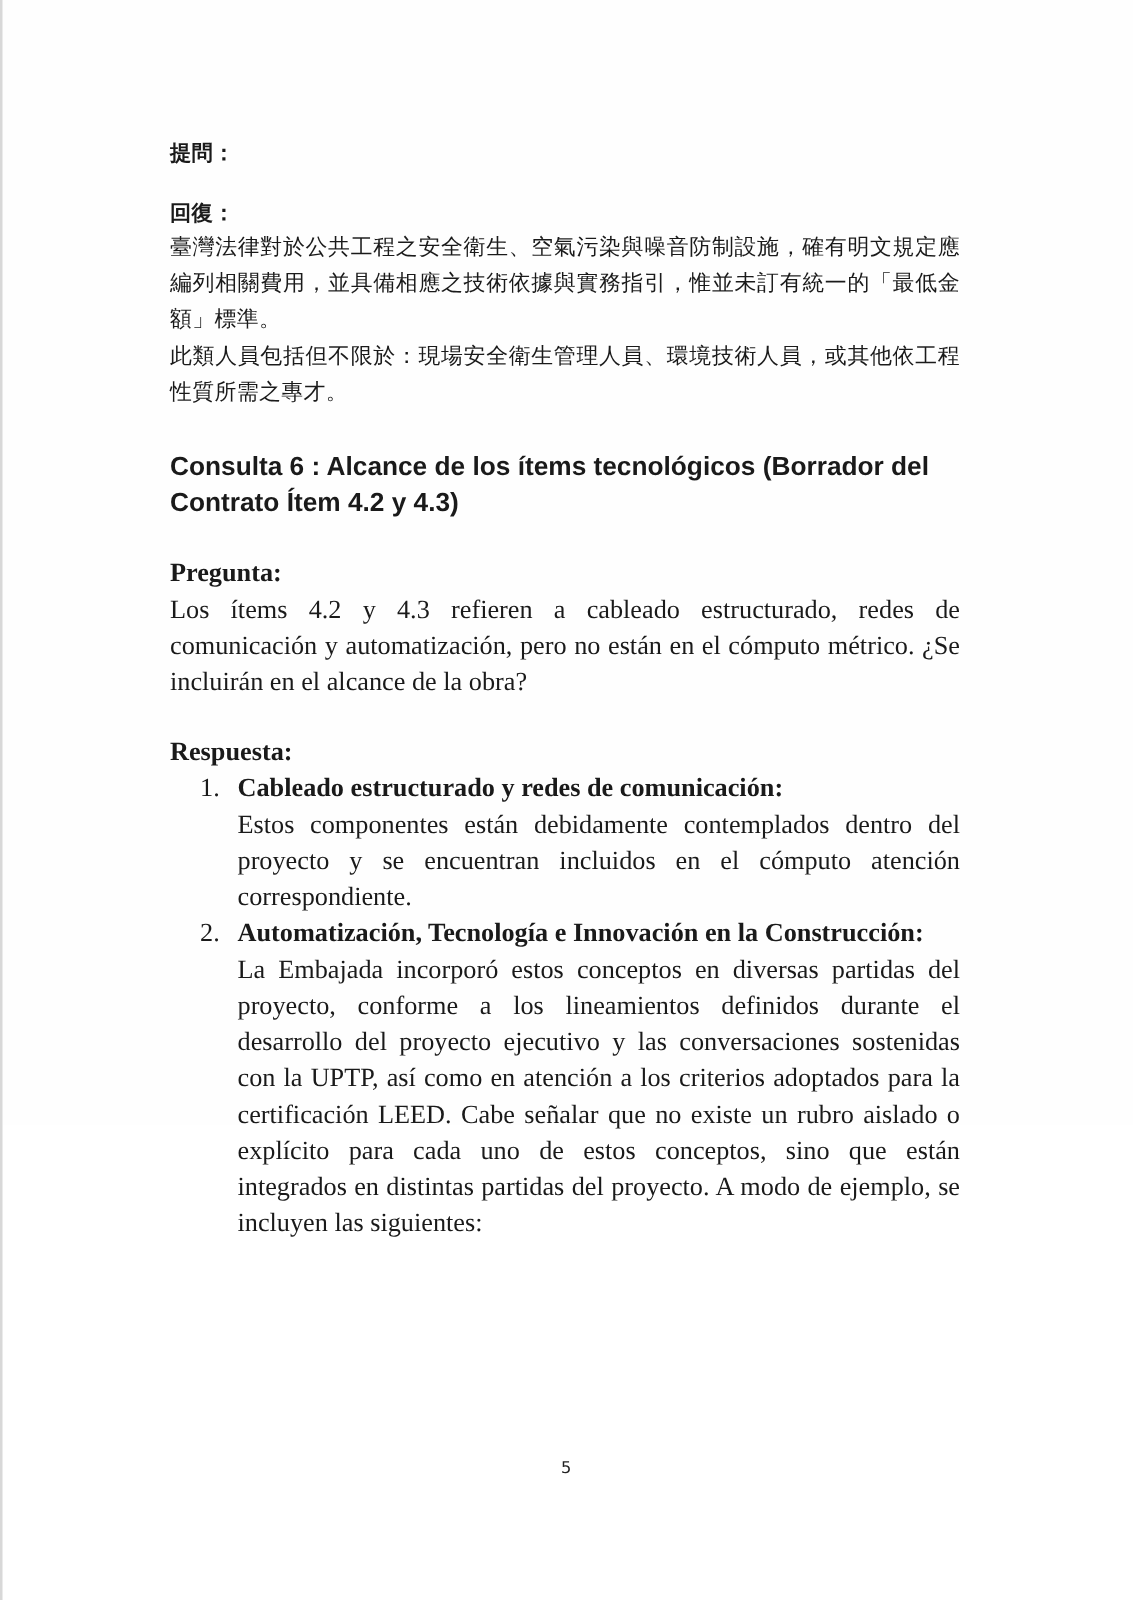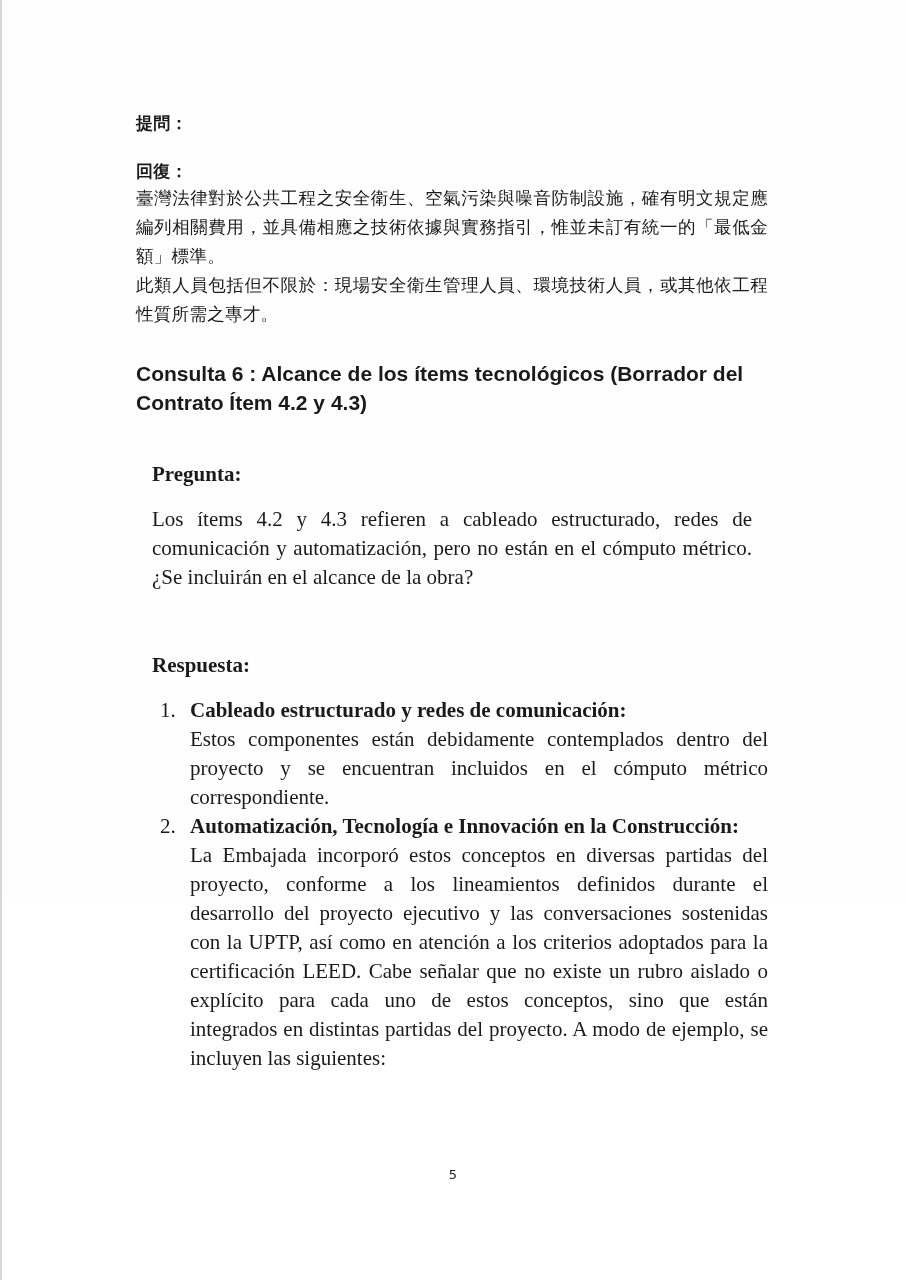--- a/index.html
+++ b/index.html
@@ -60,21 +60,21 @@
       line-height: 29px;
       margin: 0;
     }
     .es-label {
       font-family: "Liberation Serif", serif;
       font-weight: bold;
       font-size: 21px;
       line-height: 29px;
       margin: 0;
     }
-    .es p { margin: 16px; text-align: justify; }
+    .es p { margin: 0; text-align: justify; }
     .es-list {
       list-style: none;
       margin: 0;
       padding: 0;
     }
     .es-list li {
       position: relative;
       padding-left: 54px;
     }
     .es-list .num {
@@ -126,21 +126,21 @@
       <p>Los ítems 4.2 y 4.3 refieren a cableado estructurado, redes de comunicación y automatización, pero no están en el cómputo métrico. ¿Se incluirán en el alcance de la obra?</p>
 
       <div style="height:27px"></div>
 
       <p class="es-label">Respuesta:</p>
 
       <ol class="es-list">
         <li>
           <span class="num">1.</span>
           <span class="item-title">Cableado estructurado y redes de comunicación:</span>
-          <span class="item-body">Estos componentes están debidamente contemplados dentro del proyecto y se encuentran incluidos en el cómputo métrico correspondiente.</span>
+          <span class="item-body">Estos componentes están debidamente contemplados dentro del proyecto y se encuentran incluidos en el cómputo atención correspondiente.</span>
         </li>
         <li>
           <span class="num">2.</span>
           <span class="item-title">Automatización, Tecnología e Innovación en la Construcción:</span>
           <span class="item-body">La Embajada incorporó estos conceptos en diversas partidas del proyecto, conforme a los lineamientos definidos durante el desarrollo del proyecto ejecutivo y las conversaciones sostenidas con la UPTP, así como en atención a los criterios adoptados para la certificación LEED. Cabe señalar que no existe un rubro aislado o explícito para cada uno de estos conceptos, sino que están integrados en distintas partidas del proyecto. A modo de ejemplo, se incluyen las siguientes:</span>
         </li>
       </ol>
     </div>
   </div>
 

